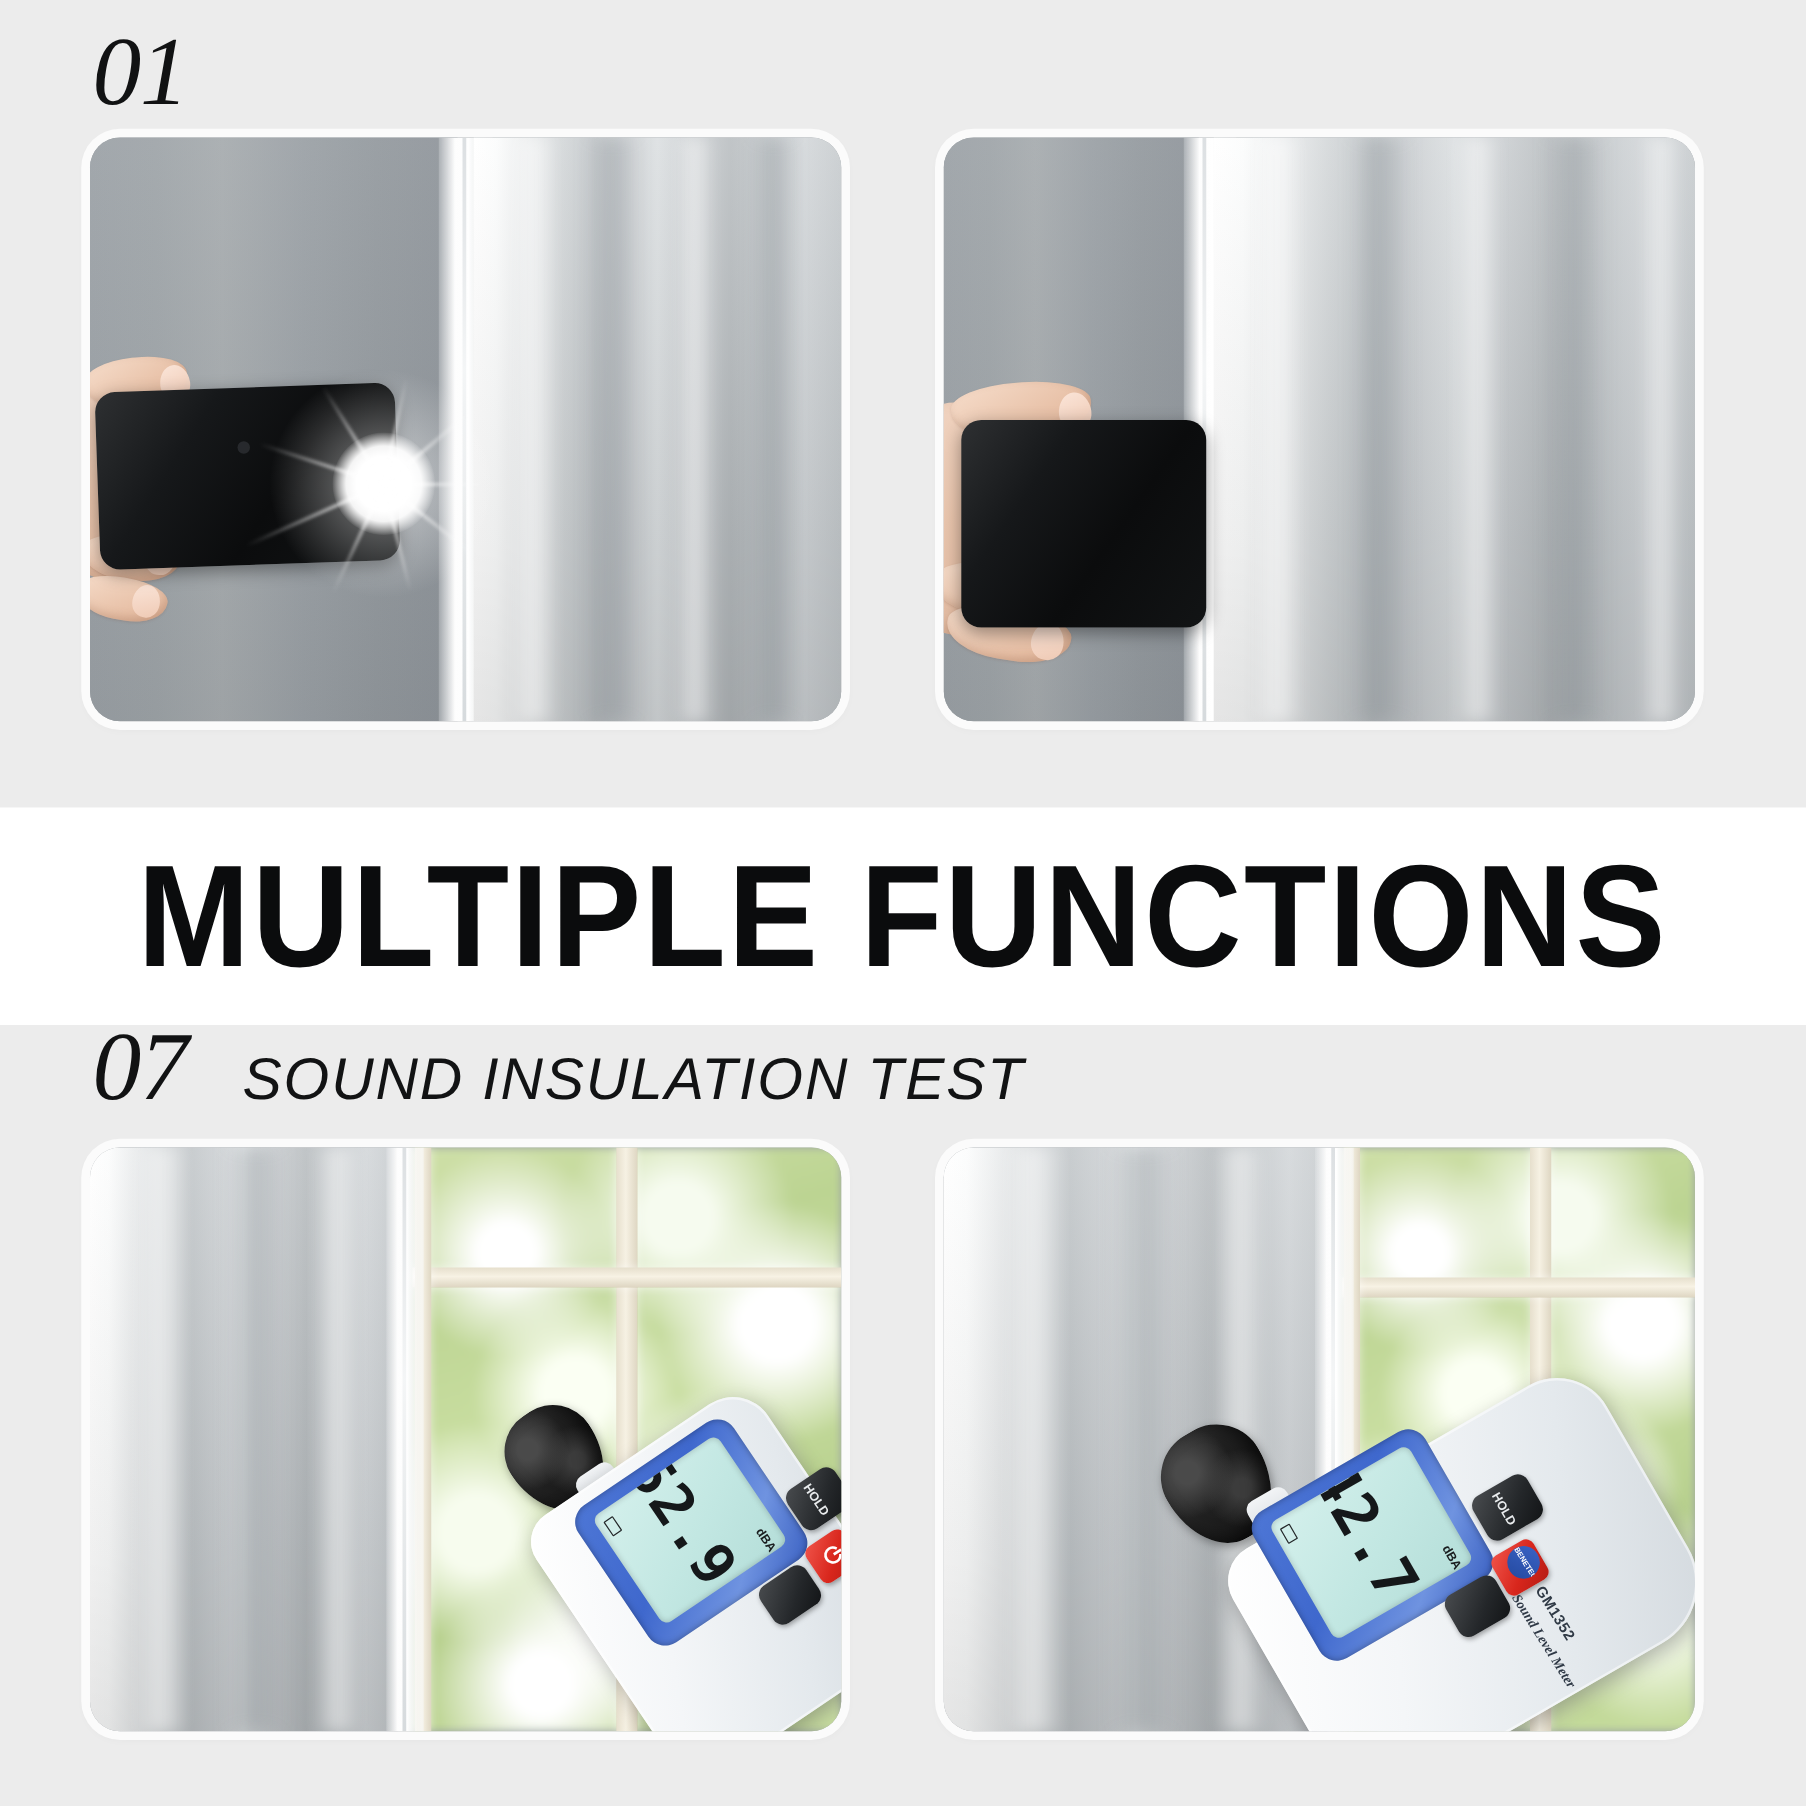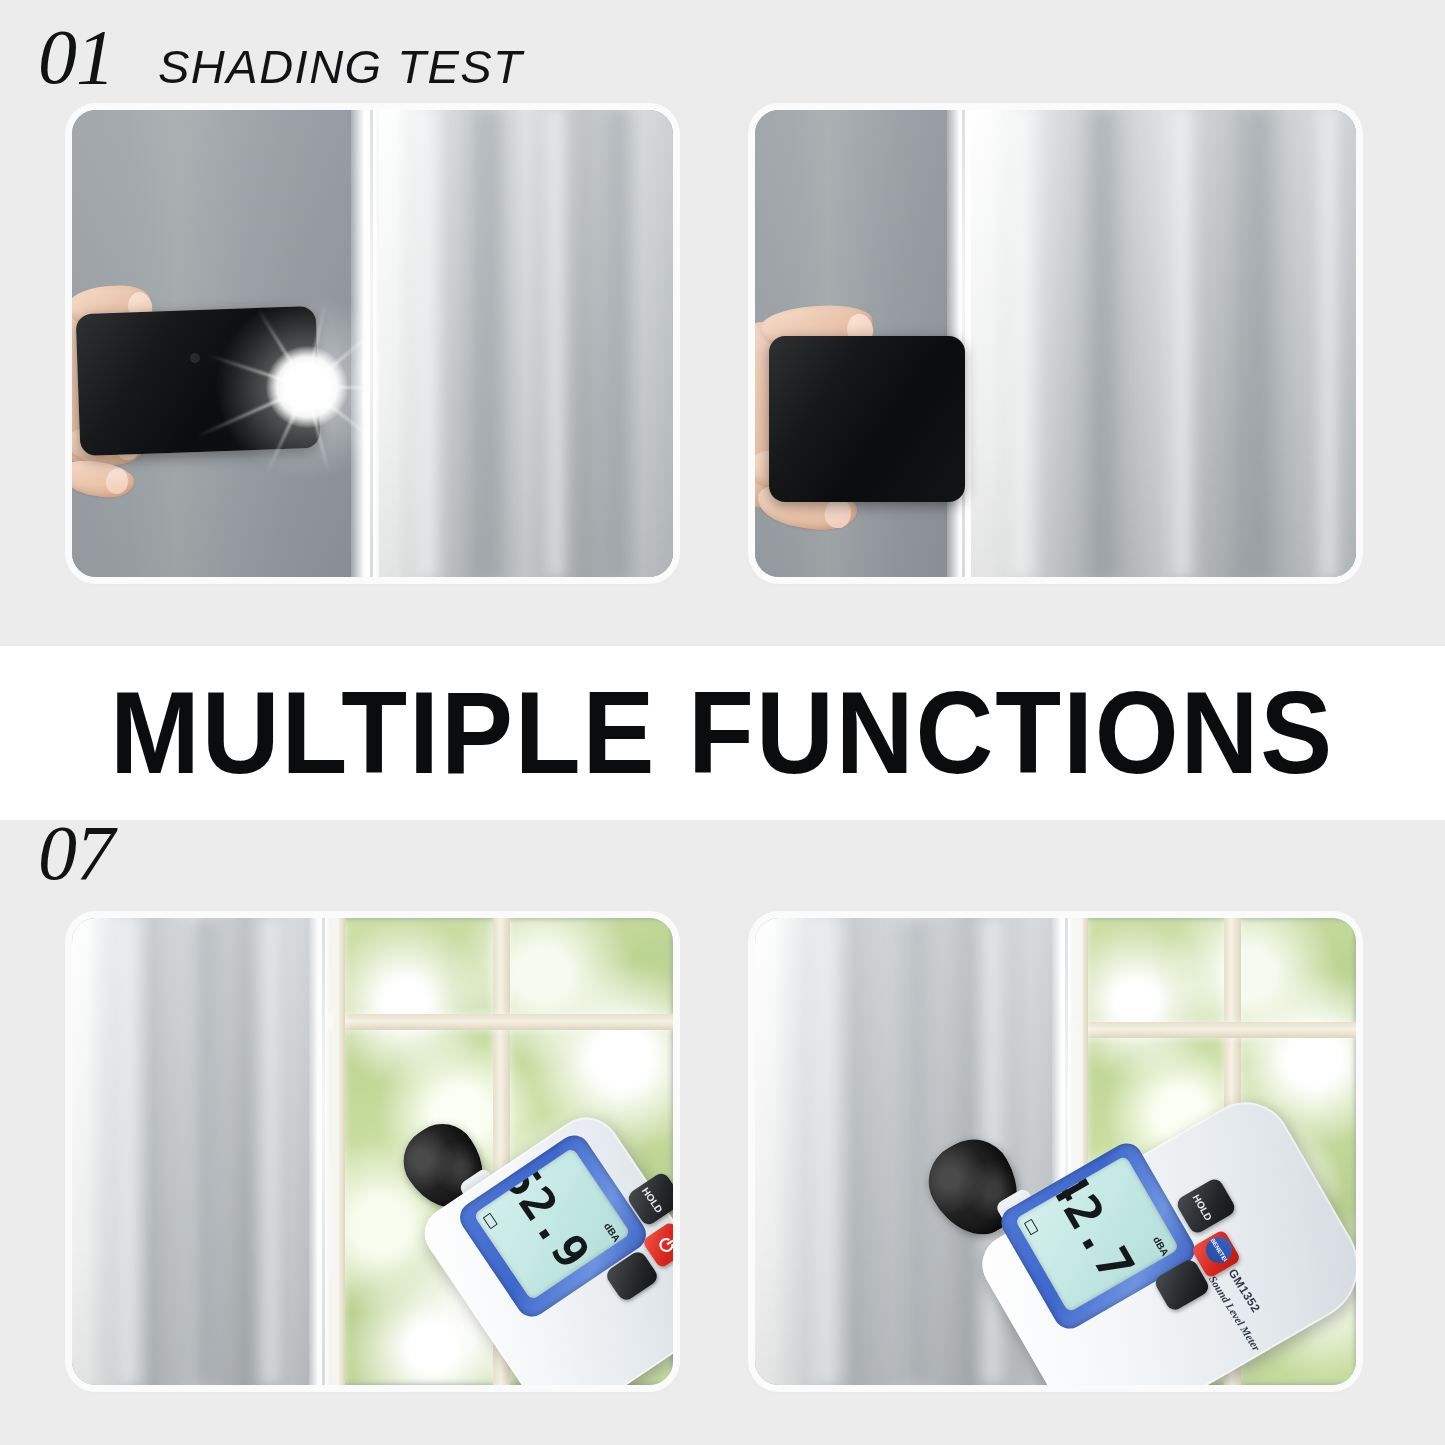--- a/index.html
+++ b/index.html
@@ -20,20 +20,21 @@
   .sec1{ padding-top:18px; }
   .sec2{ padding-top:14px; }
   .sec-num{
     font-family:"Liberation Serif", serif;
     font-style:italic;
     font-size:78px;
     line-height:1;
     color:#111213;
     letter-spacing:-1px;
     font-weight:400;
+    margin-left:36px;
   }
   .sec-title{
     font-family:"Liberation Sans", sans-serif;
     font-style:italic;
     font-size:47px;
     line-height:1;
     color:#121314;
     letter-spacing:1.5px;
     margin-left:44px;
     font-weight:400;
@@ -308,21 +309,20 @@
     letter-spacing:2px;
     transform:scaleX(.93);
     white-space:nowrap;
   }
 </style>
 </head>
 <body>
 
 <div class="section-head sec1">
   <span class="sec-num">01</span>
-  <span class="sec-title">SHADING TEST</span>
 </div>
 
 <div class="row">
 
   <div class="panel">
     <div class="panel-inner">
 
       <div class="curtain-dark" style="width:49%;"></div>
       <div class="seam" style="left:46.5%;width:7%;"></div>
       <div class="seam-line" style="left:49.6%;"></div>
@@ -382,20 +382,21 @@
     </div>
   </div>
 </div>
 
 <div class="banner" style="top:646px;height:174px;">
   <span class="banner-text">MULTIPLE FUNCTIONS</span>
 </div>
 
 <div class="section-head sec2" style="position:absolute;top:800px;left:0;">
   <span class="sec-num">07</span>
+  <span class="sec-title">SOUND INSULATION TEST</span>
 </div>
 
 <div class="row" style="position:absolute;top:918px;left:0;right:0;margin-top:0;">
 
   <div class="panel">
     <div class="panel-inner">
 
       <div class="window" style="left:43%;right:0;"></div>
       <div class="mullion-v" style="left:70%;width:17px;top:0;bottom:0;"></div>
       <div class="mullion-h" style="left:43%;right:0;top:96px;height:16px;"></div>

